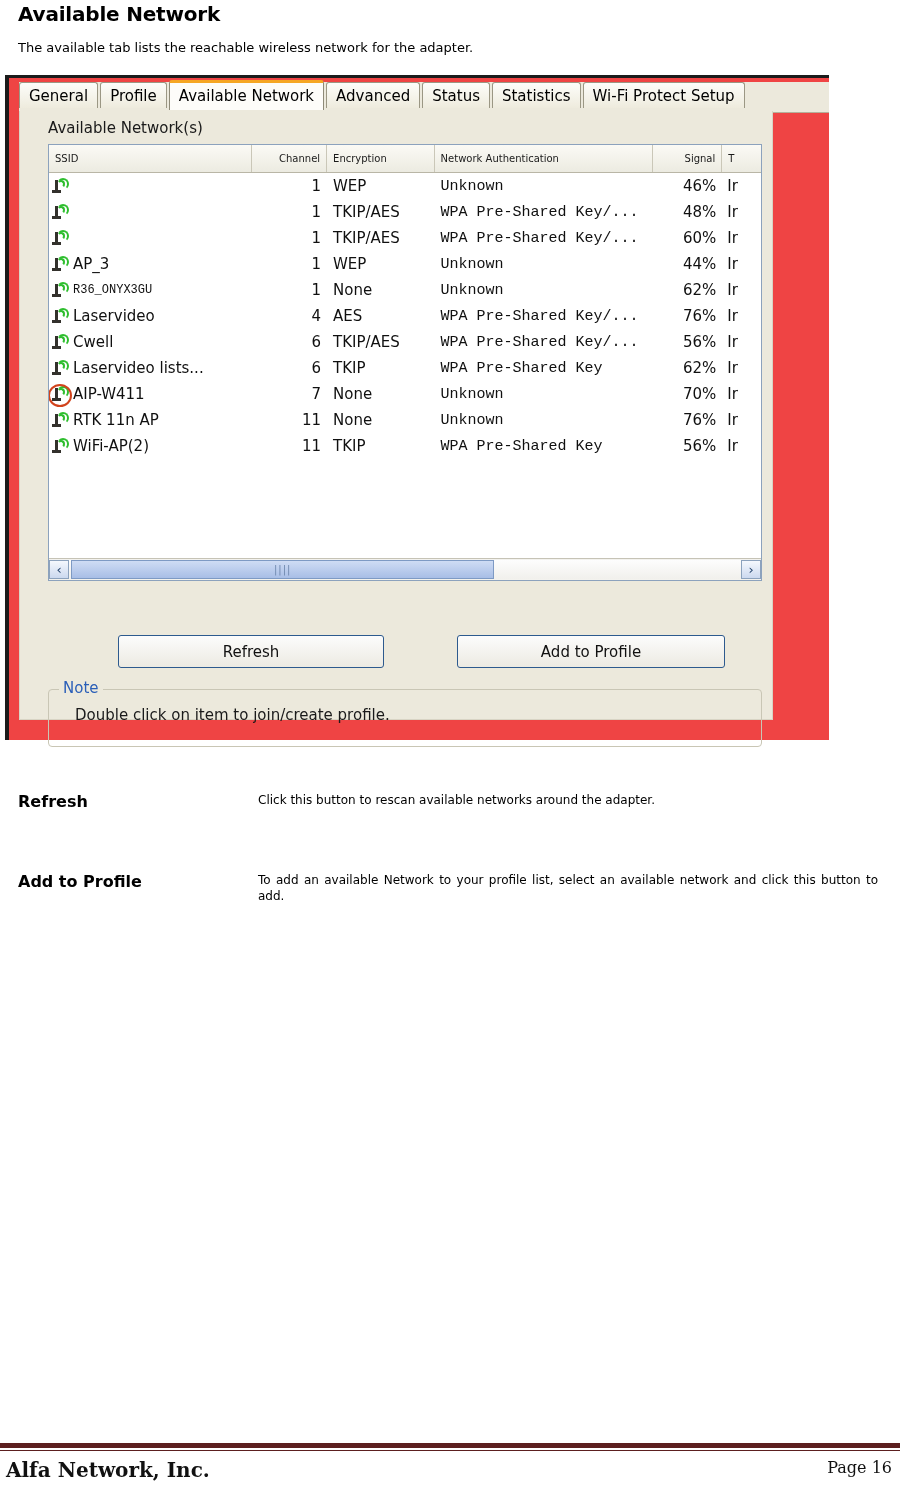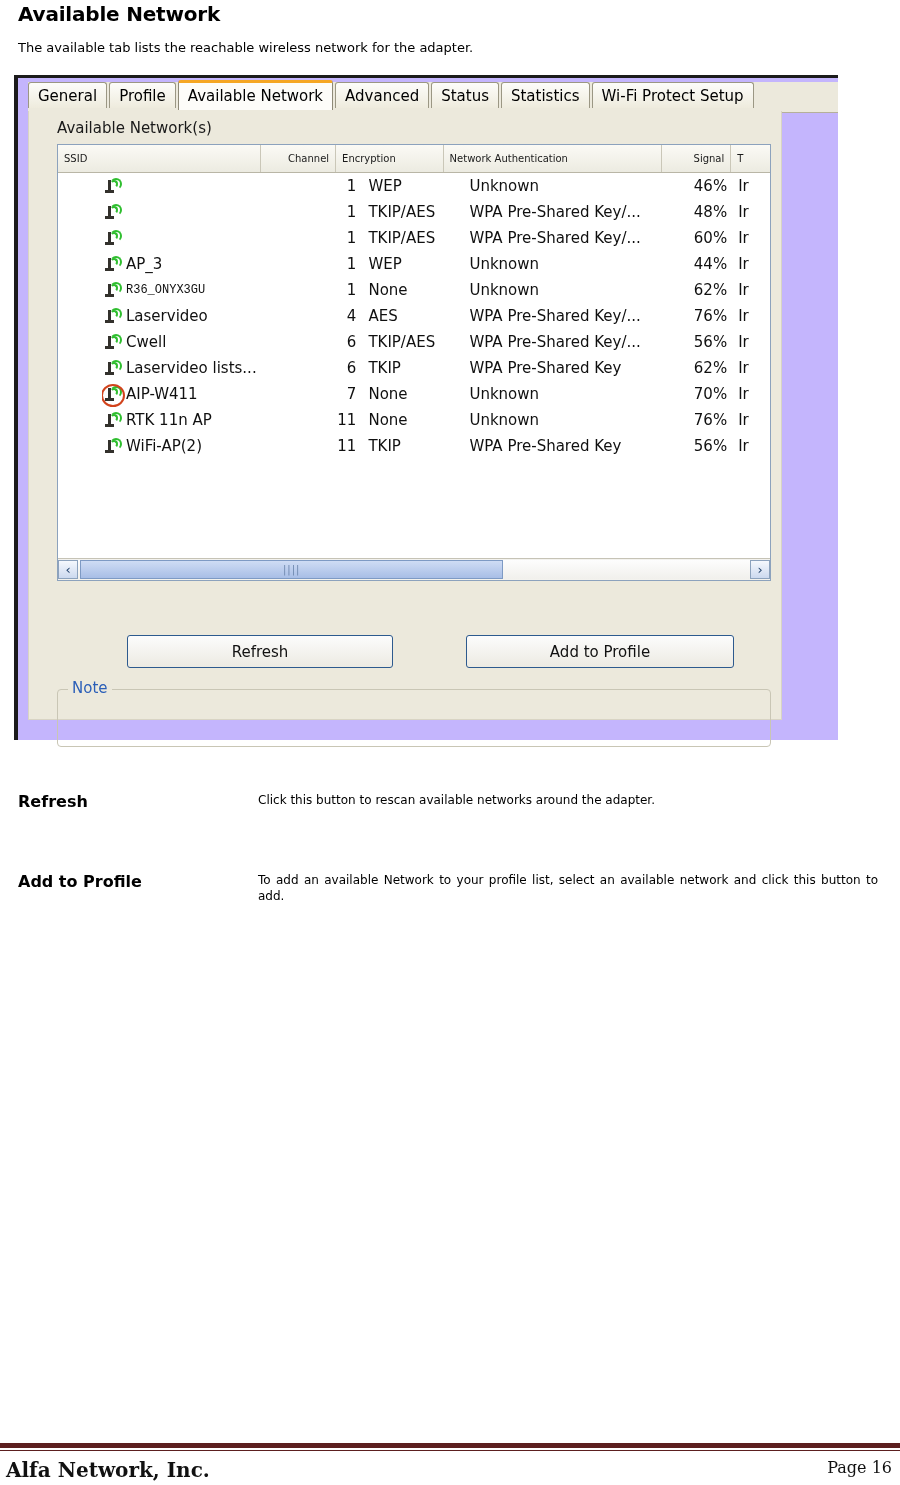--- a/index.html
+++ b/index.html
@@ -28,25 +28,25 @@
   .doc-intro {
     position: absolute;
     left: 18px;
     top: 40px;
     font-size: 13px;
   }
 
   
   .app-shot {
     position: absolute;
-    left: 14px;
+    left: 5px;
     top: 75px;
     width: 824px;
     height: 665px;
-    background: #c4b5fd;
+    background: #ef4444;
     box-sizing: border-box;
     border-top: 3px solid #1b1b1b;
     border-left: 4px solid #1b1b1b;
   }
   .shot-inner {
     position: absolute;
     left: 0; top: 0; right: 0; bottom: 0;
   }
 
   
@@ -152,24 +152,24 @@
     cursor: default;
   }
   .lv-row .cc {
     display: flex;
     align-items: center;
     box-sizing: border-box;
     padding: 0 6px;
     overflow: hidden;
     white-space: nowrap;
   }
-  .cc.ssid      { width: 212px; padding-left: 2px; margin-left: 44px; }
+  .cc.ssid      { width: 212px; padding-left: 2px; }
   .cc.channel   { width: 78px;  justify-content: flex-end; }
   .cc.encryption{ width: 112px; }
-  .cc.auth      { width: 228px; }
+  .cc.auth      { width: 228px; font-family: Liberation Mono, monospace; }
   .cc.signal    { width: 72px;  justify-content: flex-end; }
   .cc.type      { width: 40px;  padding-left: 5px; }
 
   
   .ap-icon {
     position: relative;
     width: 20px;
     height: 18px;
     margin-right: 2px;
     flex: 0 0 20px;
@@ -578,20 +578,21 @@
           </div>
           <div class="sb-btn">›</div>
         </div>
       </div>
 
       <div class="btn btn-refresh">Refresh</div>
       <div class="btn btn-addprof">Add to Profile</div>
 
       <div class="notebox">
         <div class="note-legend">Note</div>
+        <div class="note-text">Double click on item to join/create profile.</div>
       </div>
 
     </div>
   </div>
 </div>
 
 <div class="desc" id="desc-refresh">
   <div class="term">Refresh</div>
   <div class="def">Click this button to rescan available networks around the adapter.</div>
 </div>

